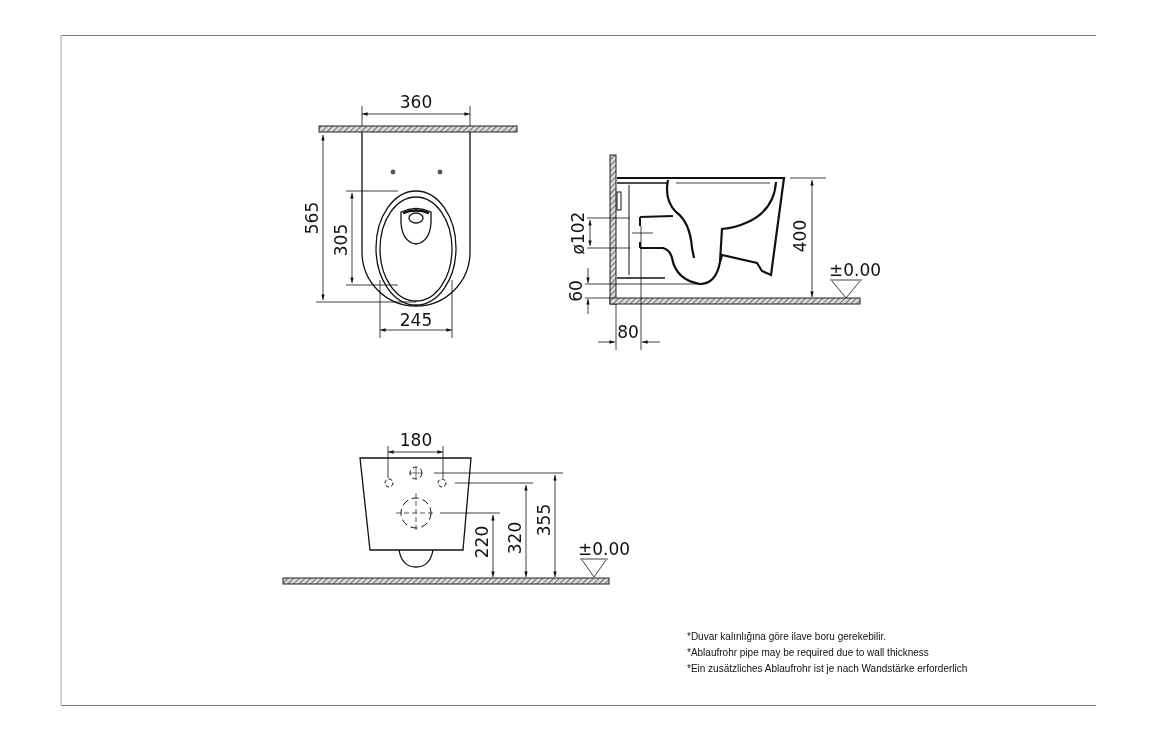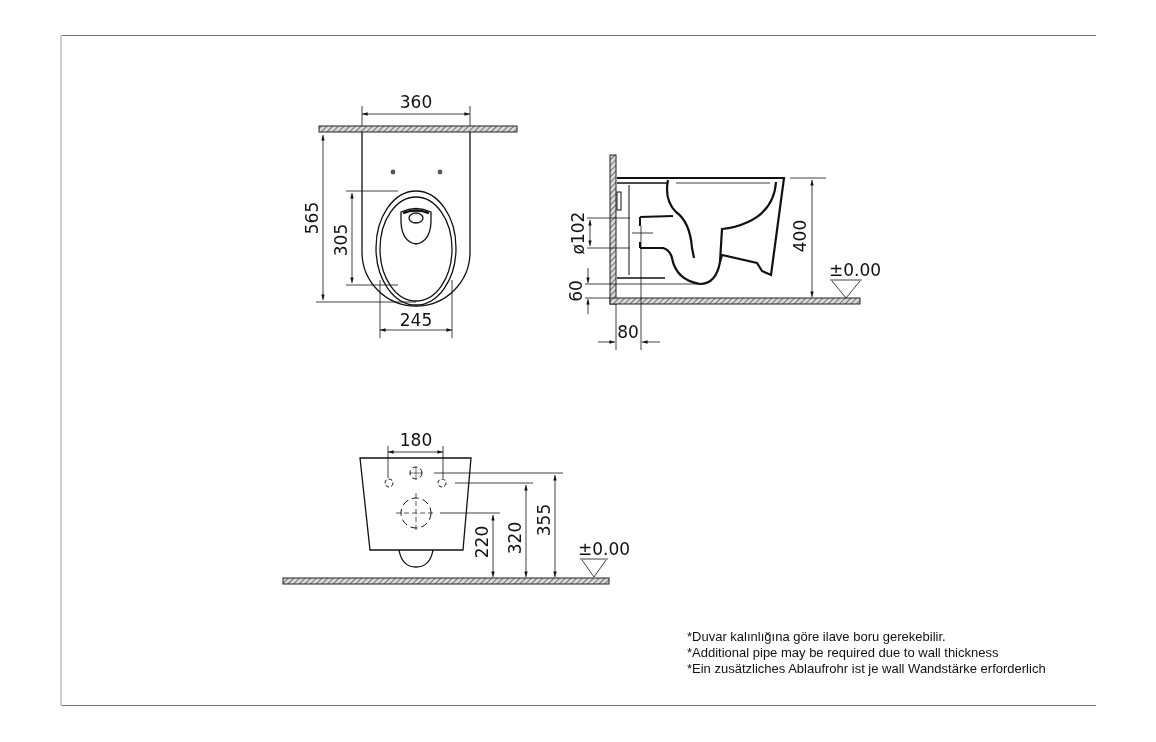--- a/index.html
+++ b/index.html
@@ -2,21 +2,21 @@
 <html><head>
 <meta charset="utf-8">
 <style>
   html, body { margin:0; padding:0; background:#ffffff; }
   body { width:1156px; height:742px; position:relative; overflow:hidden; font-family:"DejaVu Sans", sans-serif; }
   #sheet { position:absolute; left:0; top:0; width:924px; height:742px; }
   .frame-top { position:absolute; left:61px; top:35px; width:1035px; height:1px; background:#777; }
   .frame-bottom { position:absolute; left:61px; top:705px; width:1035px; height:1px; background:#777; }
   .frame-left { position:absolute; left:60px; top:35px; width:2px; height:671px; background:#cfcfcf; }
   svg text.dim { font-family:"DejaVu Sans", sans-serif; font-size:17px; fill:#111; }
-  .notes { position:absolute; left:687px; top:629px; font-family:"Liberation Sans", sans-serif; font-size:13px; color:#111; line-height:16px; }
+  .notes { position:absolute; left:687px; top:629px; font-family:"Liberation Sans", sans-serif; font-size:10px; color:#111; line-height:16px; }
   .notes div { white-space:nowrap; }
 </style>
 </head>
 <body>
 
 <div id="sheet">
   <div class="frame-top"></div>
   <div class="frame-bottom"></div>
   <div class="frame-left"></div>
 
@@ -148,16 +148,16 @@
     </g>
     <text class="dim" x="416" y="446" text-anchor="middle">180</text>
     <text class="dim" x="488" y="542" text-anchor="middle" transform="rotate(-90 488 542)">220</text>
     <text class="dim" x="521" y="538" text-anchor="middle" transform="rotate(-90 521 538)">320</text>
     <text class="dim" x="550" y="520" text-anchor="middle" transform="rotate(-90 550 520)">355</text>
     <text class="dim" x="578" y="555">±0.00</text>
   </svg>
 
   <div class="notes">
     <div>*Duvar kalınlığına göre ilave boru gerekebilir.</div>
-    <div>*Additional pipe may be required due to wall thickness</div>
-    <div>*Ein zusätzliches Ablaufrohr ist je wall Wandstärke erforderlich</div>
+    <div>*Ablaufrohr pipe may be required due to wall thickness</div>
+    <div>*Ein zusätzliches Ablaufrohr ist je nach Wandstärke erforderlich</div>
   </div>
 </div>
 
 </body></html>

